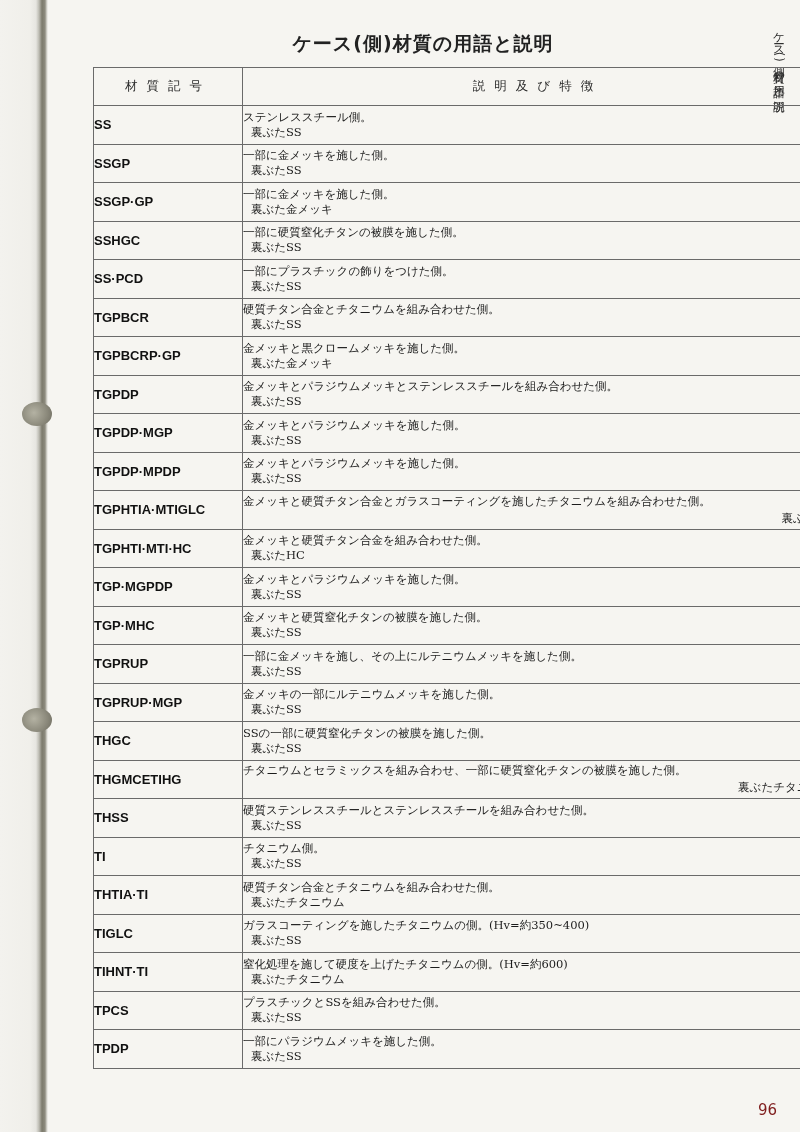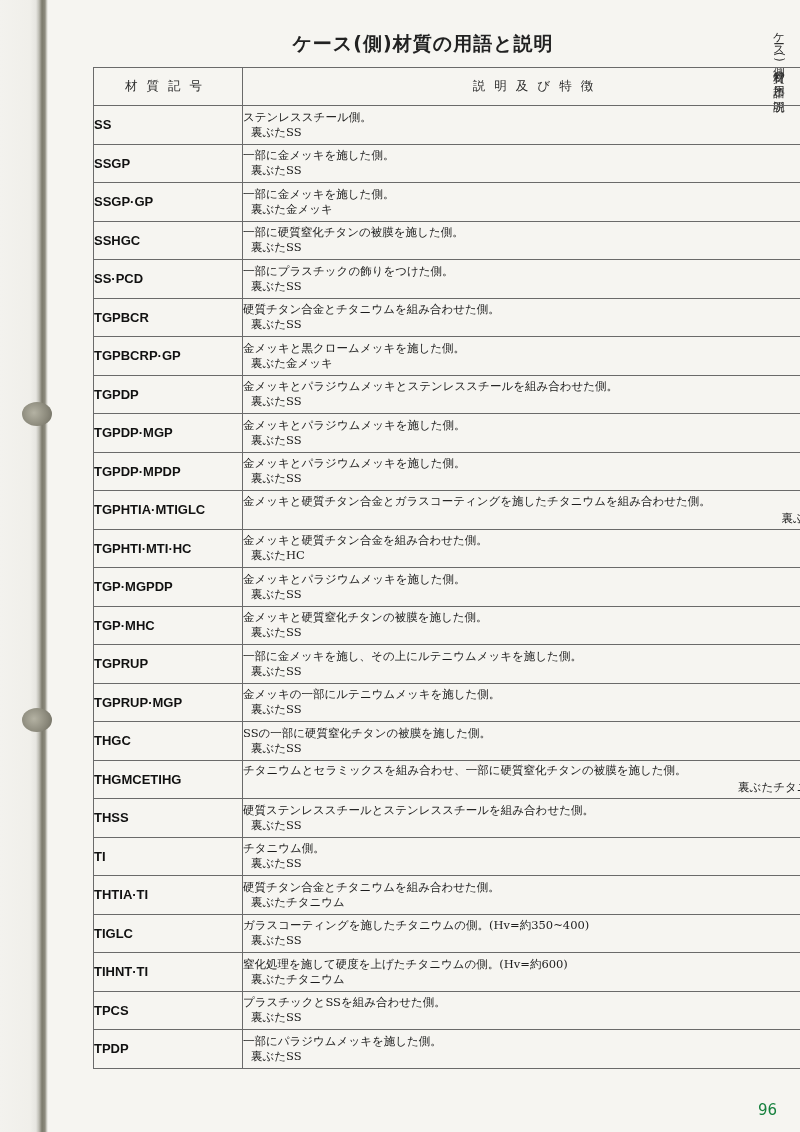--- a/index.html
+++ b/index.html
@@ -50,21 +50,21 @@
   }
   td.desc { padding: 0 9px; font-size: 11.5px; position: relative; }
   .desc-row { display: flex; justify-content: space-between; align-items: flex-start; flex-direction: column; }
   .desc-text { white-space: nowrap; }
   .case-back { white-space: nowrap; margin-left: 8px; font-size: 11.5px; }
   .desc-two .desc-text { display: block; }
   .desc-two .case-back { display: block; text-align: right; margin-top: 2px; }
   .page-number {
     position: absolute; left: 758px; top: 1101px;
     font-family: "DejaVu Sans", "Liberation Sans", sans-serif;
-    font-size: 15px; color: #15803d;
+    font-size: 15px; color: #7f1d1d;
   }
 </style>
 </head>
 <body>
 
 <div class="binder-edge"></div>
 <div class="binder-ring" style="top:402px"></div>
 <div class="binder-ring" style="top:708px"></div>
 
 <div class="page-title">ケース(側)材質の用語と説明</div>

